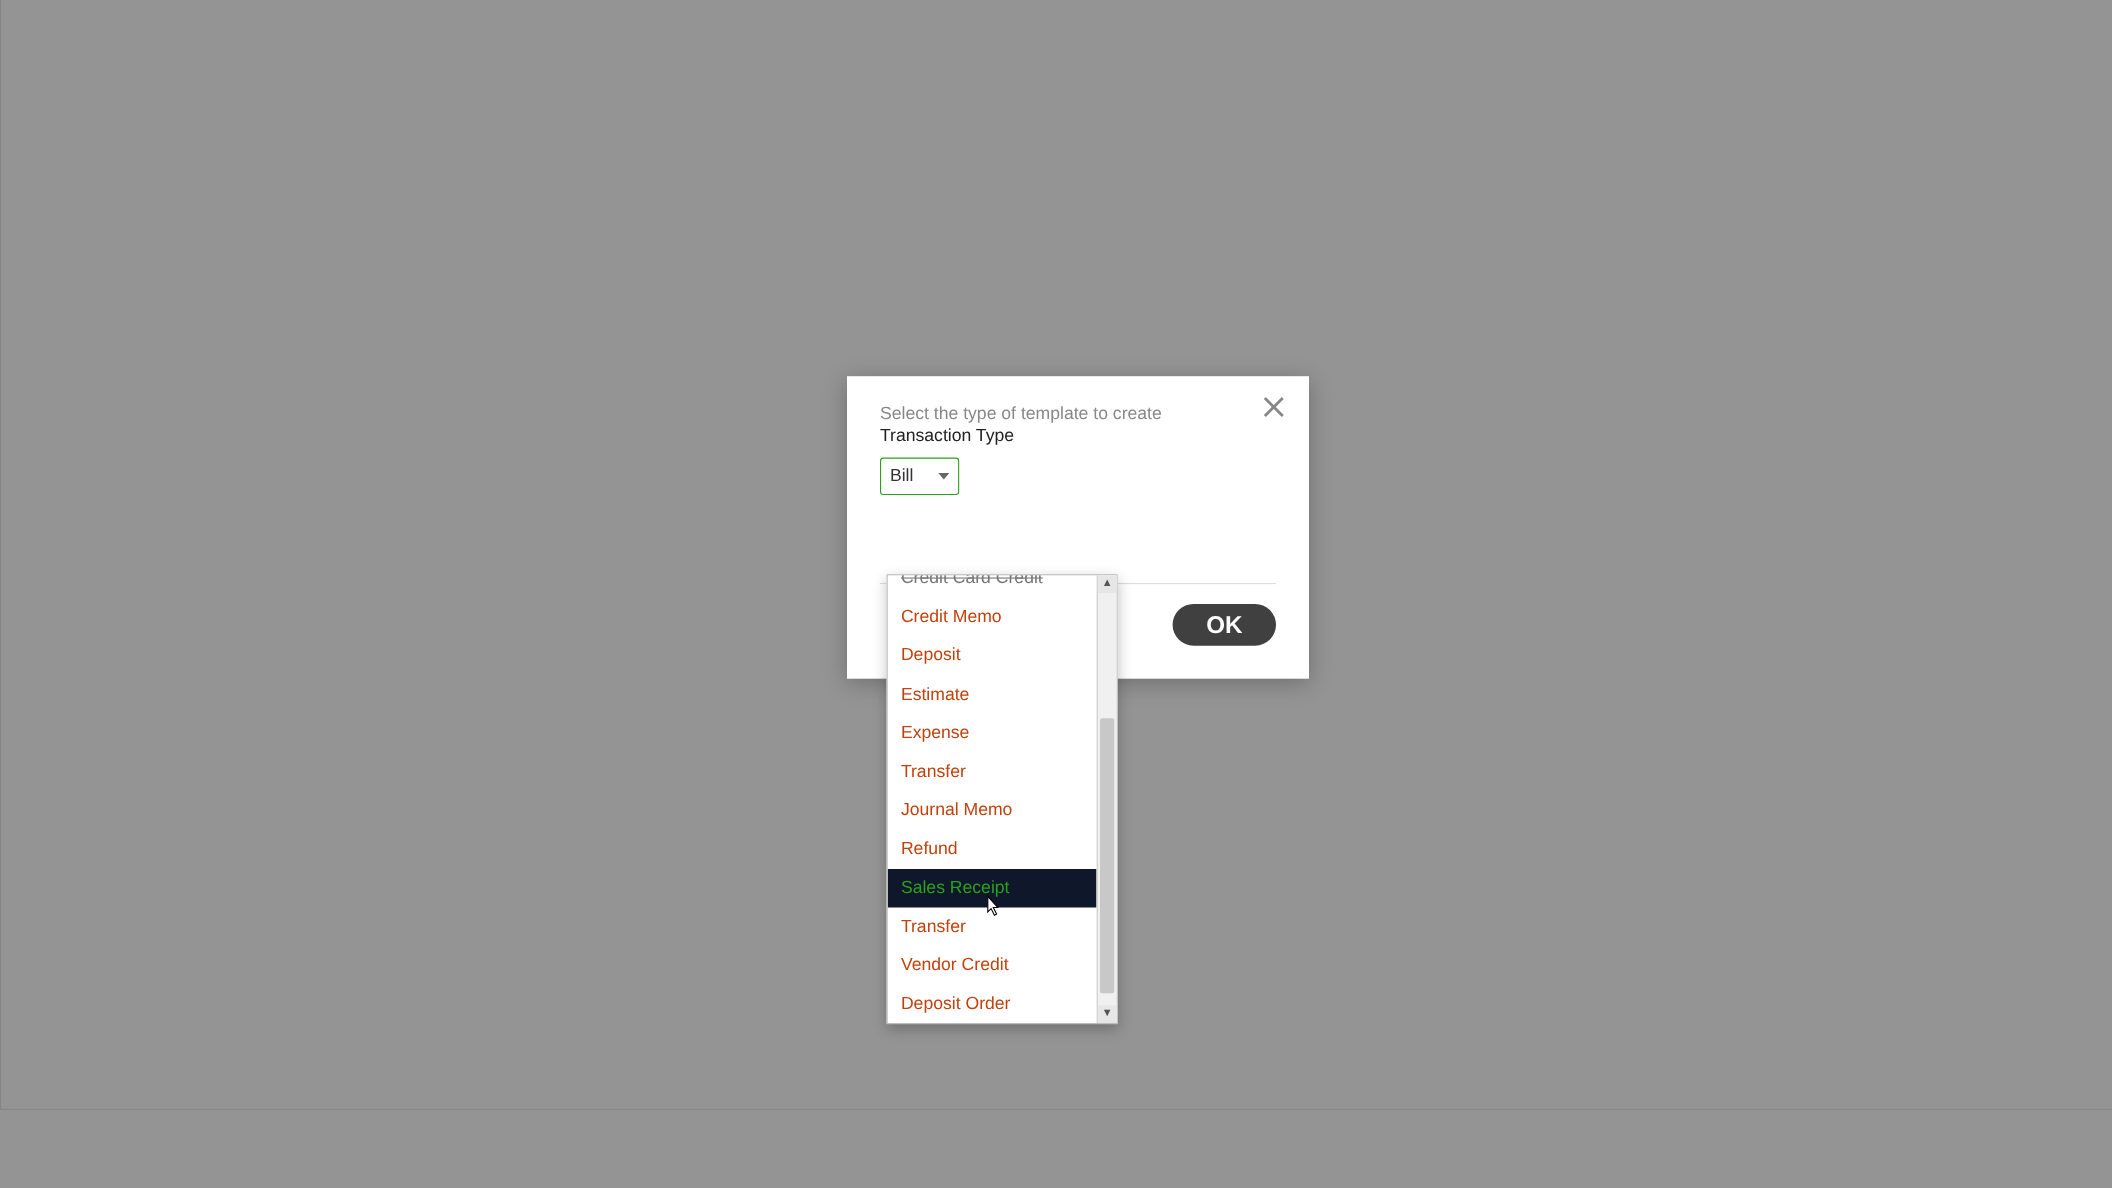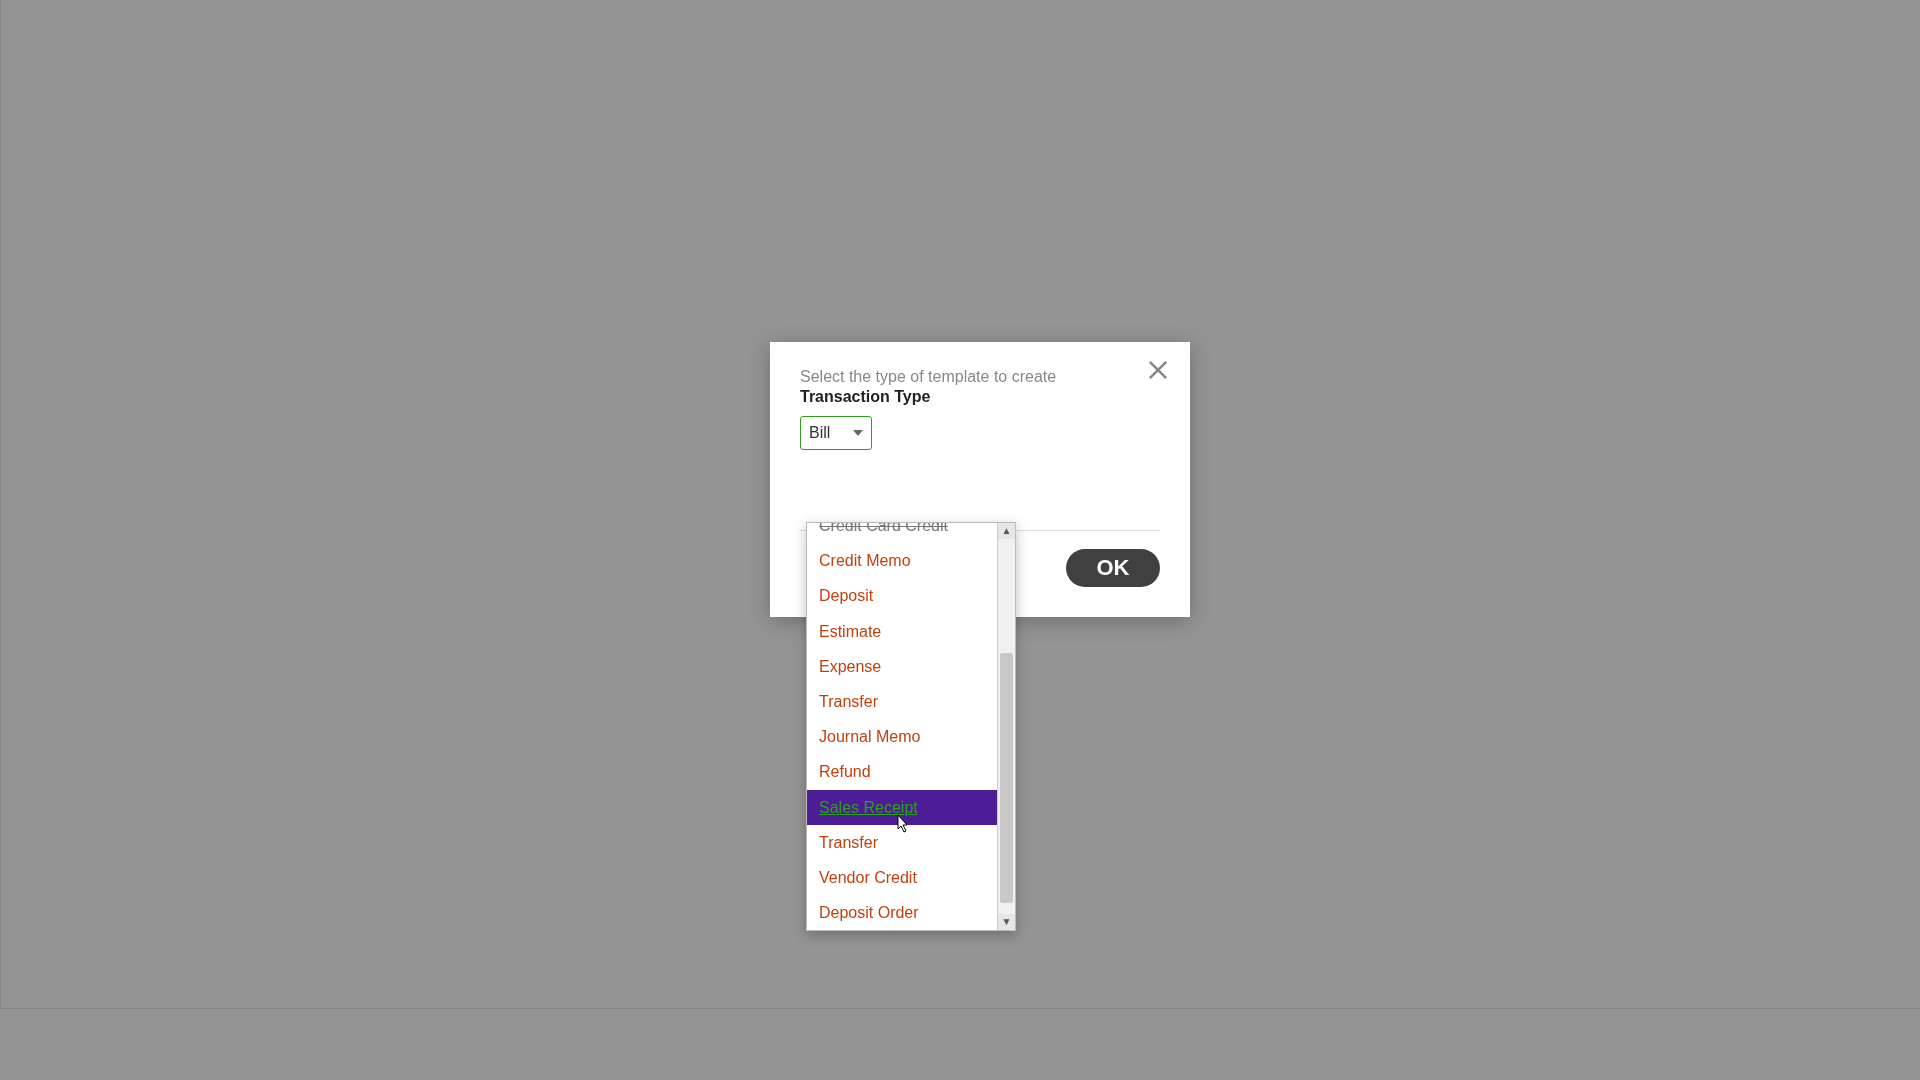--- a/index.html
+++ b/index.html
@@ -9,37 +9,37 @@
 
   
   .bg-table { width: 100%; border-collapse: collapse; table-layout: fixed; }
   .bg-table td { border: 1px solid #ddd; padding: 0 22px; height: 72px; font-size: 18px; color: #333; vertical-align: middle; }
   .bg-table tr.empty td { height: 1008px; border-top: none; }
 
   
   .modal { position: absolute; left: 770px; top: 342px; width: 420px; background: #fff; padding: 26px 30px 30px 30px; box-shadow: 0 4px 20px rgba(0,0,0,0.25); }
   .modal-title { font-size: 24px; font-weight: 700; color: #222; margin-bottom: 18px; }
   .modal-sub { font-size: 16px; color: #888; margin-bottom: 2px; }
-  .field-label { font-size: 16px; font-weight: 700; color: #222; margin-bottom: 10px; }
+  .field-label { font-size: 16px; font-weight: 400; color: #222; margin-bottom: 10px; }
   .close-x { position: absolute; top: 14px; right: 18px; width: 28px; height: 28px; cursor: pointer; }
   .close-x svg { width: 28px; height: 28px; stroke: #888; stroke-width: 2.2; }
 
   .select-box { width: 72px; height: 34px; border: 1px solid #2ca01c; border-radius: 3px; display: flex; align-items: center; padding: 0 8px; font-size: 16px; color: #333; position: relative; cursor: pointer; background:#fff; }
   .select-caret { margin-left: auto; width: 0; height: 0; border-left: 5px solid transparent; border-right: 5px solid transparent; border-top: 6px solid #666; }
 
   .modal-divider { border: none; border-top: 1px solid #ddd; margin: 80px 0 18px 0; }
   .btn-row { display: flex; justify-content: flex-end; }
   .ok-btn { background: #404040; color: #fff; border: none; border-radius: 999px; width: 94px; height: 38px; font-size: 22px; font-weight: 600; cursor: pointer; }
 
   
   .dropdown { position: absolute; left: 806px; top: 522px; width: 210px; background: #fff; border: 1px solid #bbb; box-shadow: 0 4px 12px rgba(0,0,0,0.25); display:flex; }
   .dd-list { flex: 1; overflow: hidden; }
   .dd-item { padding: 8px 12px; font-size: 16px; color: #c2410c; cursor: pointer; line-height: 1.2; }
   .dd-item.cut { margin-top: -15px; text-decoration: line-through; color:#777; }
-  .dd-item.hover { background: #4c1d95; color: #2ca01c; text-decoration: underline; }
+  .dd-item.hover { background: #0f172a; color: #2ca01c; }
   .dd-scroll { width: 18px; background: #f0f0f0; border-left: 1px solid #ccc; position: relative; }
   .dd-scroll .arrow { position: absolute; left: 0; right: 0; height: 16px; font-size: 10px; text-align: center; line-height: 16px; color: #555; background:#e6e6e6; user-select:none; }
   .dd-scroll .arrow.up { top: 0; }
   .dd-scroll .arrow.down { bottom: 0; }
   .dd-scroll .thumb { position: absolute; left: 2px; right: 2px; top: 130px; height: 250px; background: #c8c8c8; border-radius: 2px; }
 
   
   .cursor { position: absolute; left: 891px; top: 813px; width: 20px; height: 26px; pointer-events: none; }
   .cursor svg { width: 20px; height: 26px; }
 </style>

